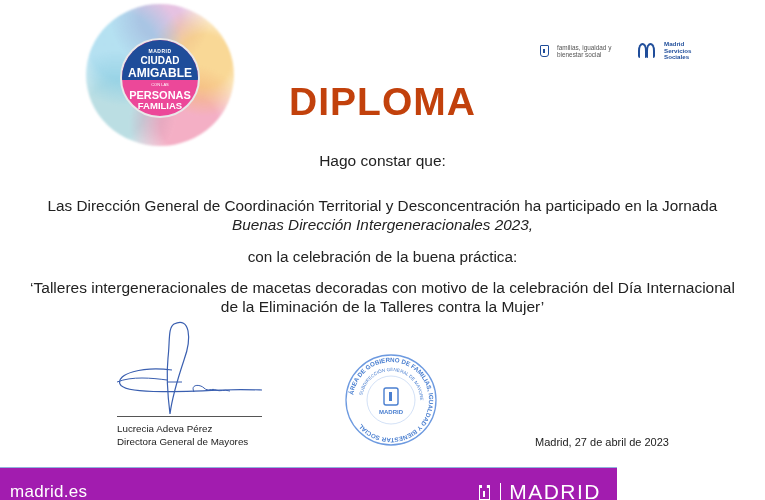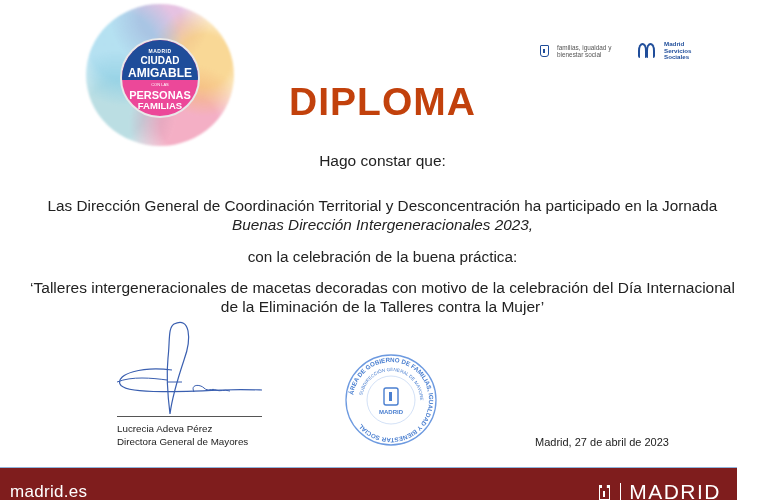--- a/index.html
+++ b/index.html
@@ -51,21 +51,21 @@
     .l-5 { top: 298px; font-size: 15.5px; }
 
     .signature { position: absolute; left: 112px; top: 318px; width: 160px; height: 100px; }
     .sig-rule { position: absolute; left: 117px; top: 416px; width: 145px; height: 1px; background: #555; }
     .signer { position: absolute; left: 117px; top: 422px; font-size: 9.8px; color: #222; line-height: 1.35; }
 
     .stamp { position: absolute; left: 343px; top: 352px; width: 96px; height: 96px; }
 
     .date { position: absolute; left: 535px; top: 436px; font-size: 11px; color: #222; }
 
-    .footer { position: absolute; left: 0; top: 467px; width: 737px; height: 33px; background: #7f1d1d; border-top: 1px solid #8fb4dc; }
+    .footer { position: absolute; left: 0; top: 467px; width: 617px; height: 33px; background: #a21caf; border-top: 1px solid #8fb4dc; }
     .footer-left { position: absolute; left: 10px; top: 14px; color: #fff; font-size: 17px; letter-spacing: 0.3px; }
     .footer-right { position: absolute; right: 16px; top: 12px; display: flex; align-items: center; color: #fff; }
     .crest { width: 11px; height: 15px; border: 1.5px solid #fff; border-top: 3px dotted #fff; position: relative; }
     .crest::after { content: ""; position: absolute; left: 3px; top: 3px; width: 2px; height: 6px; background: #fff; }
     .sep { width: 1px; height: 18px; background: #fff; margin: 0 8px 0 10px; }
     .footer-right .word { font-size: 21px; letter-spacing: 1.5px; }
   </style>
 </head>
 <body>
 

